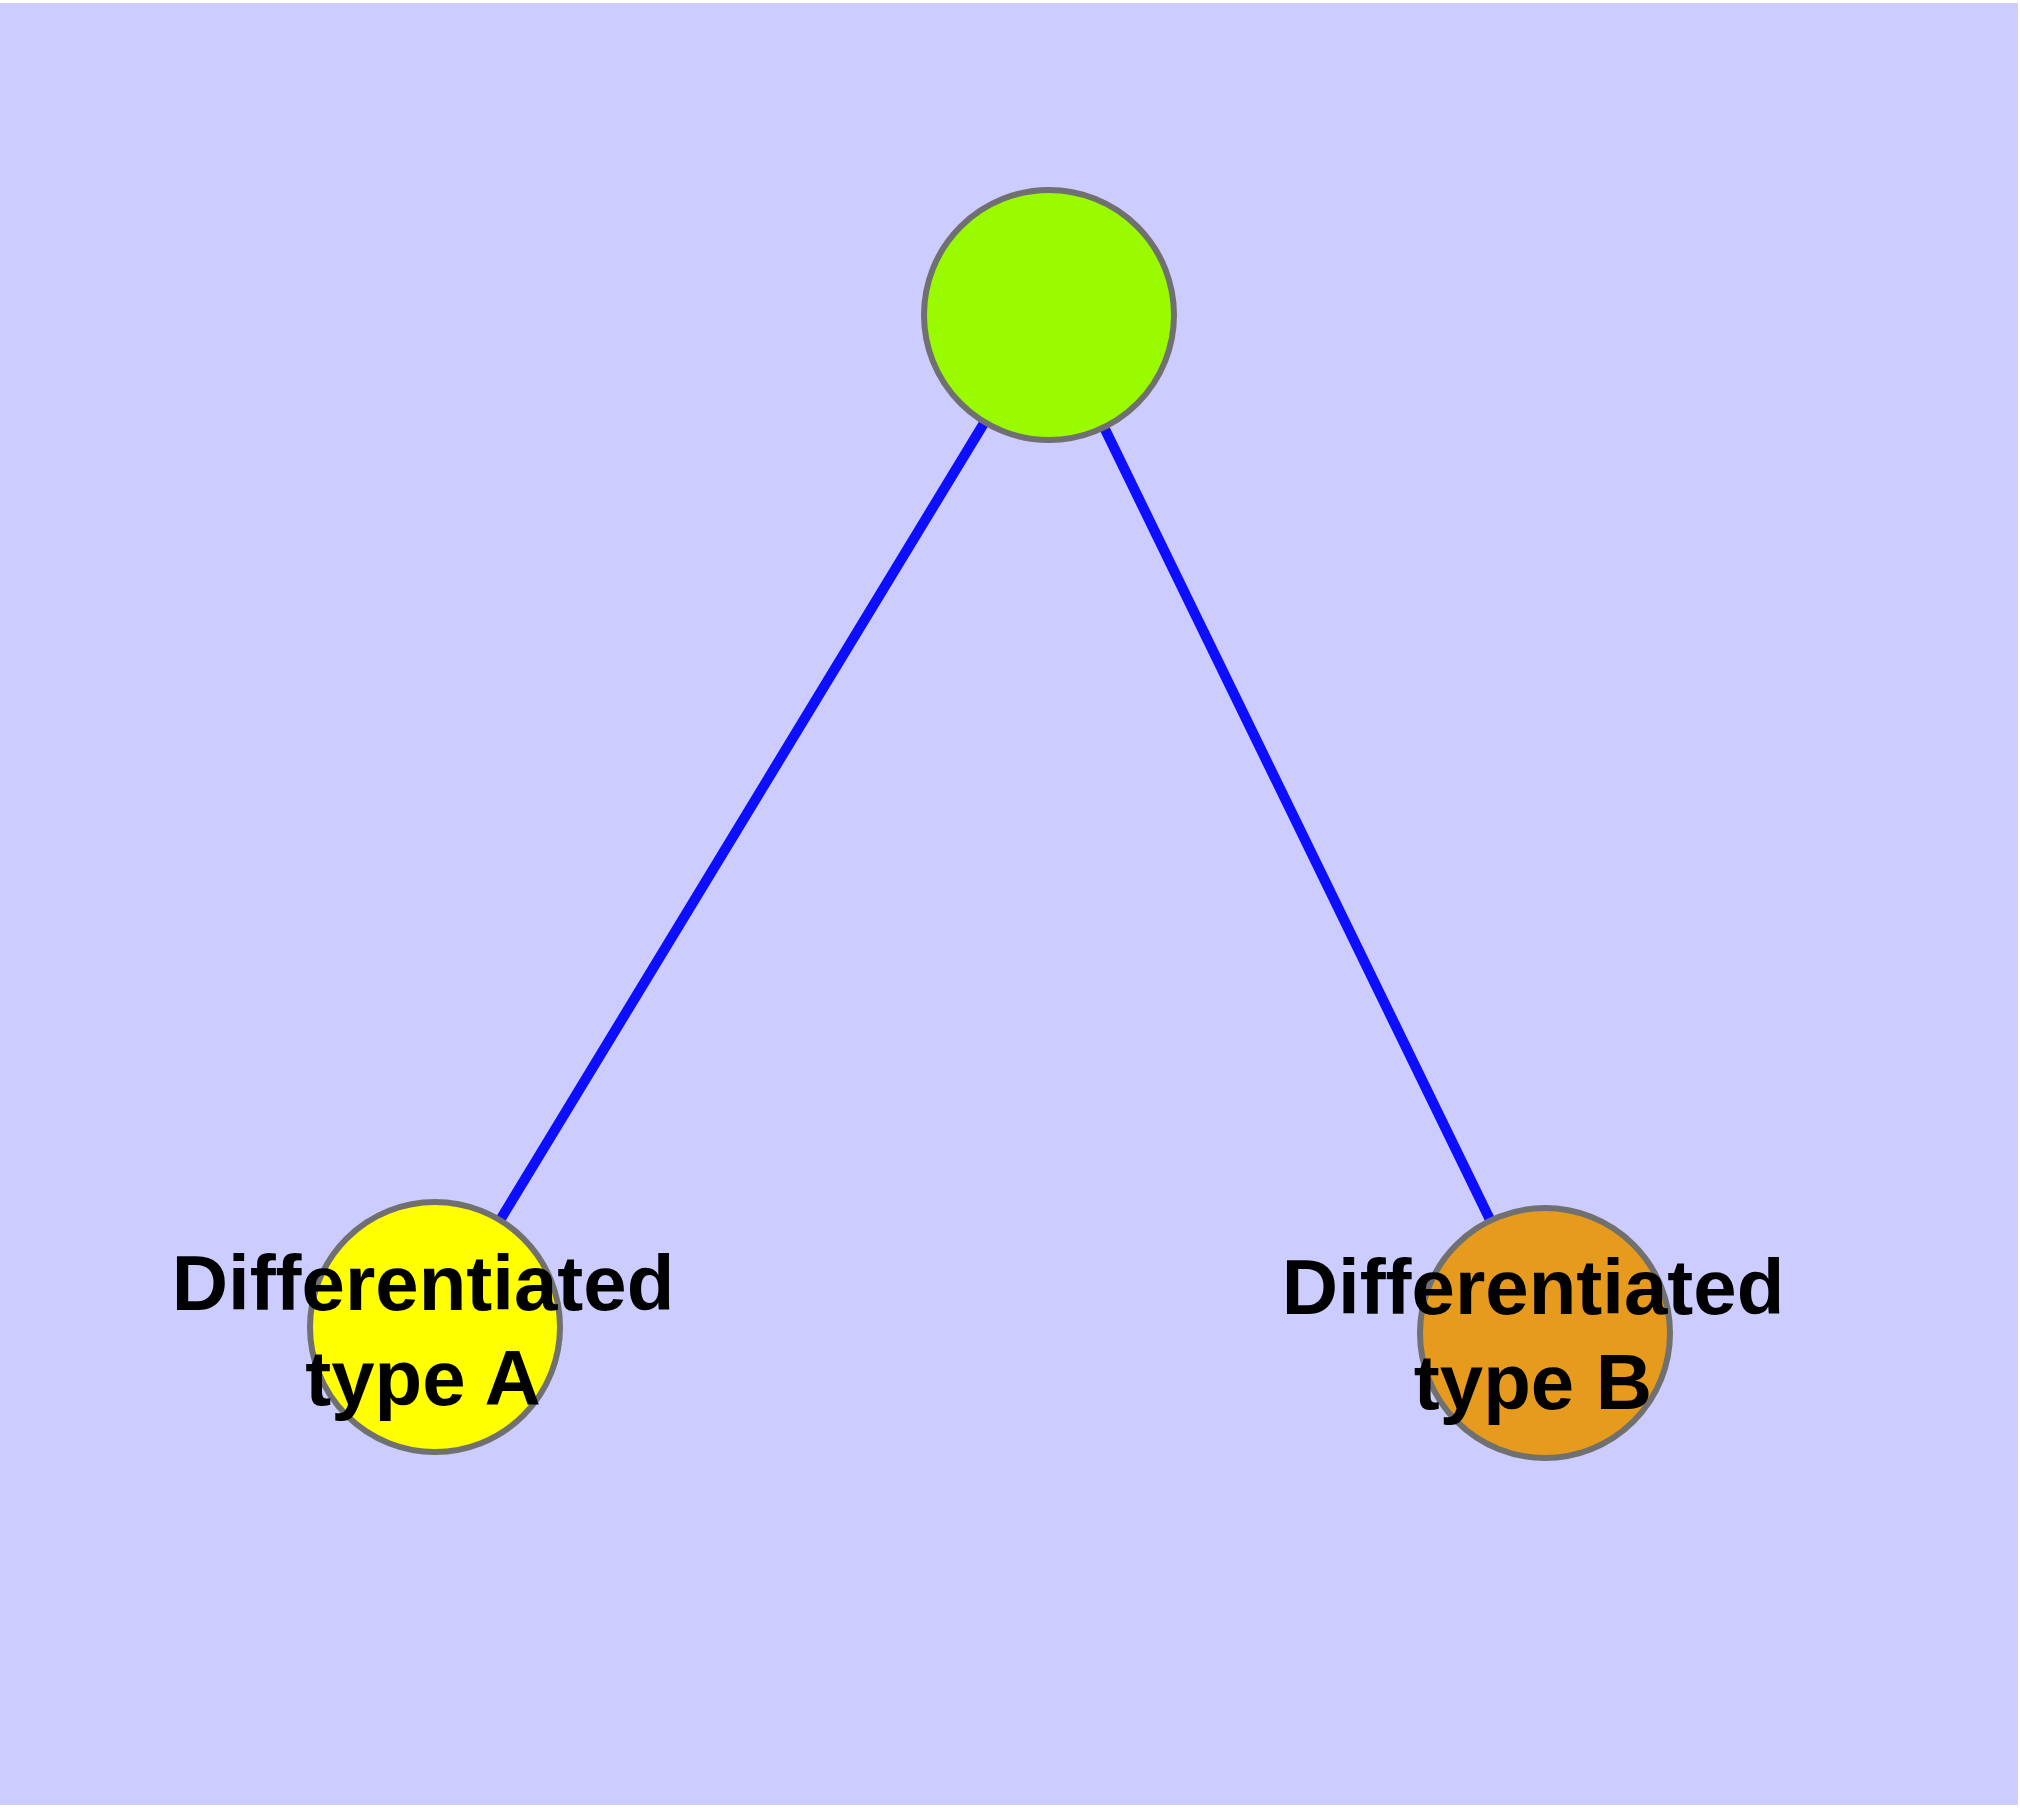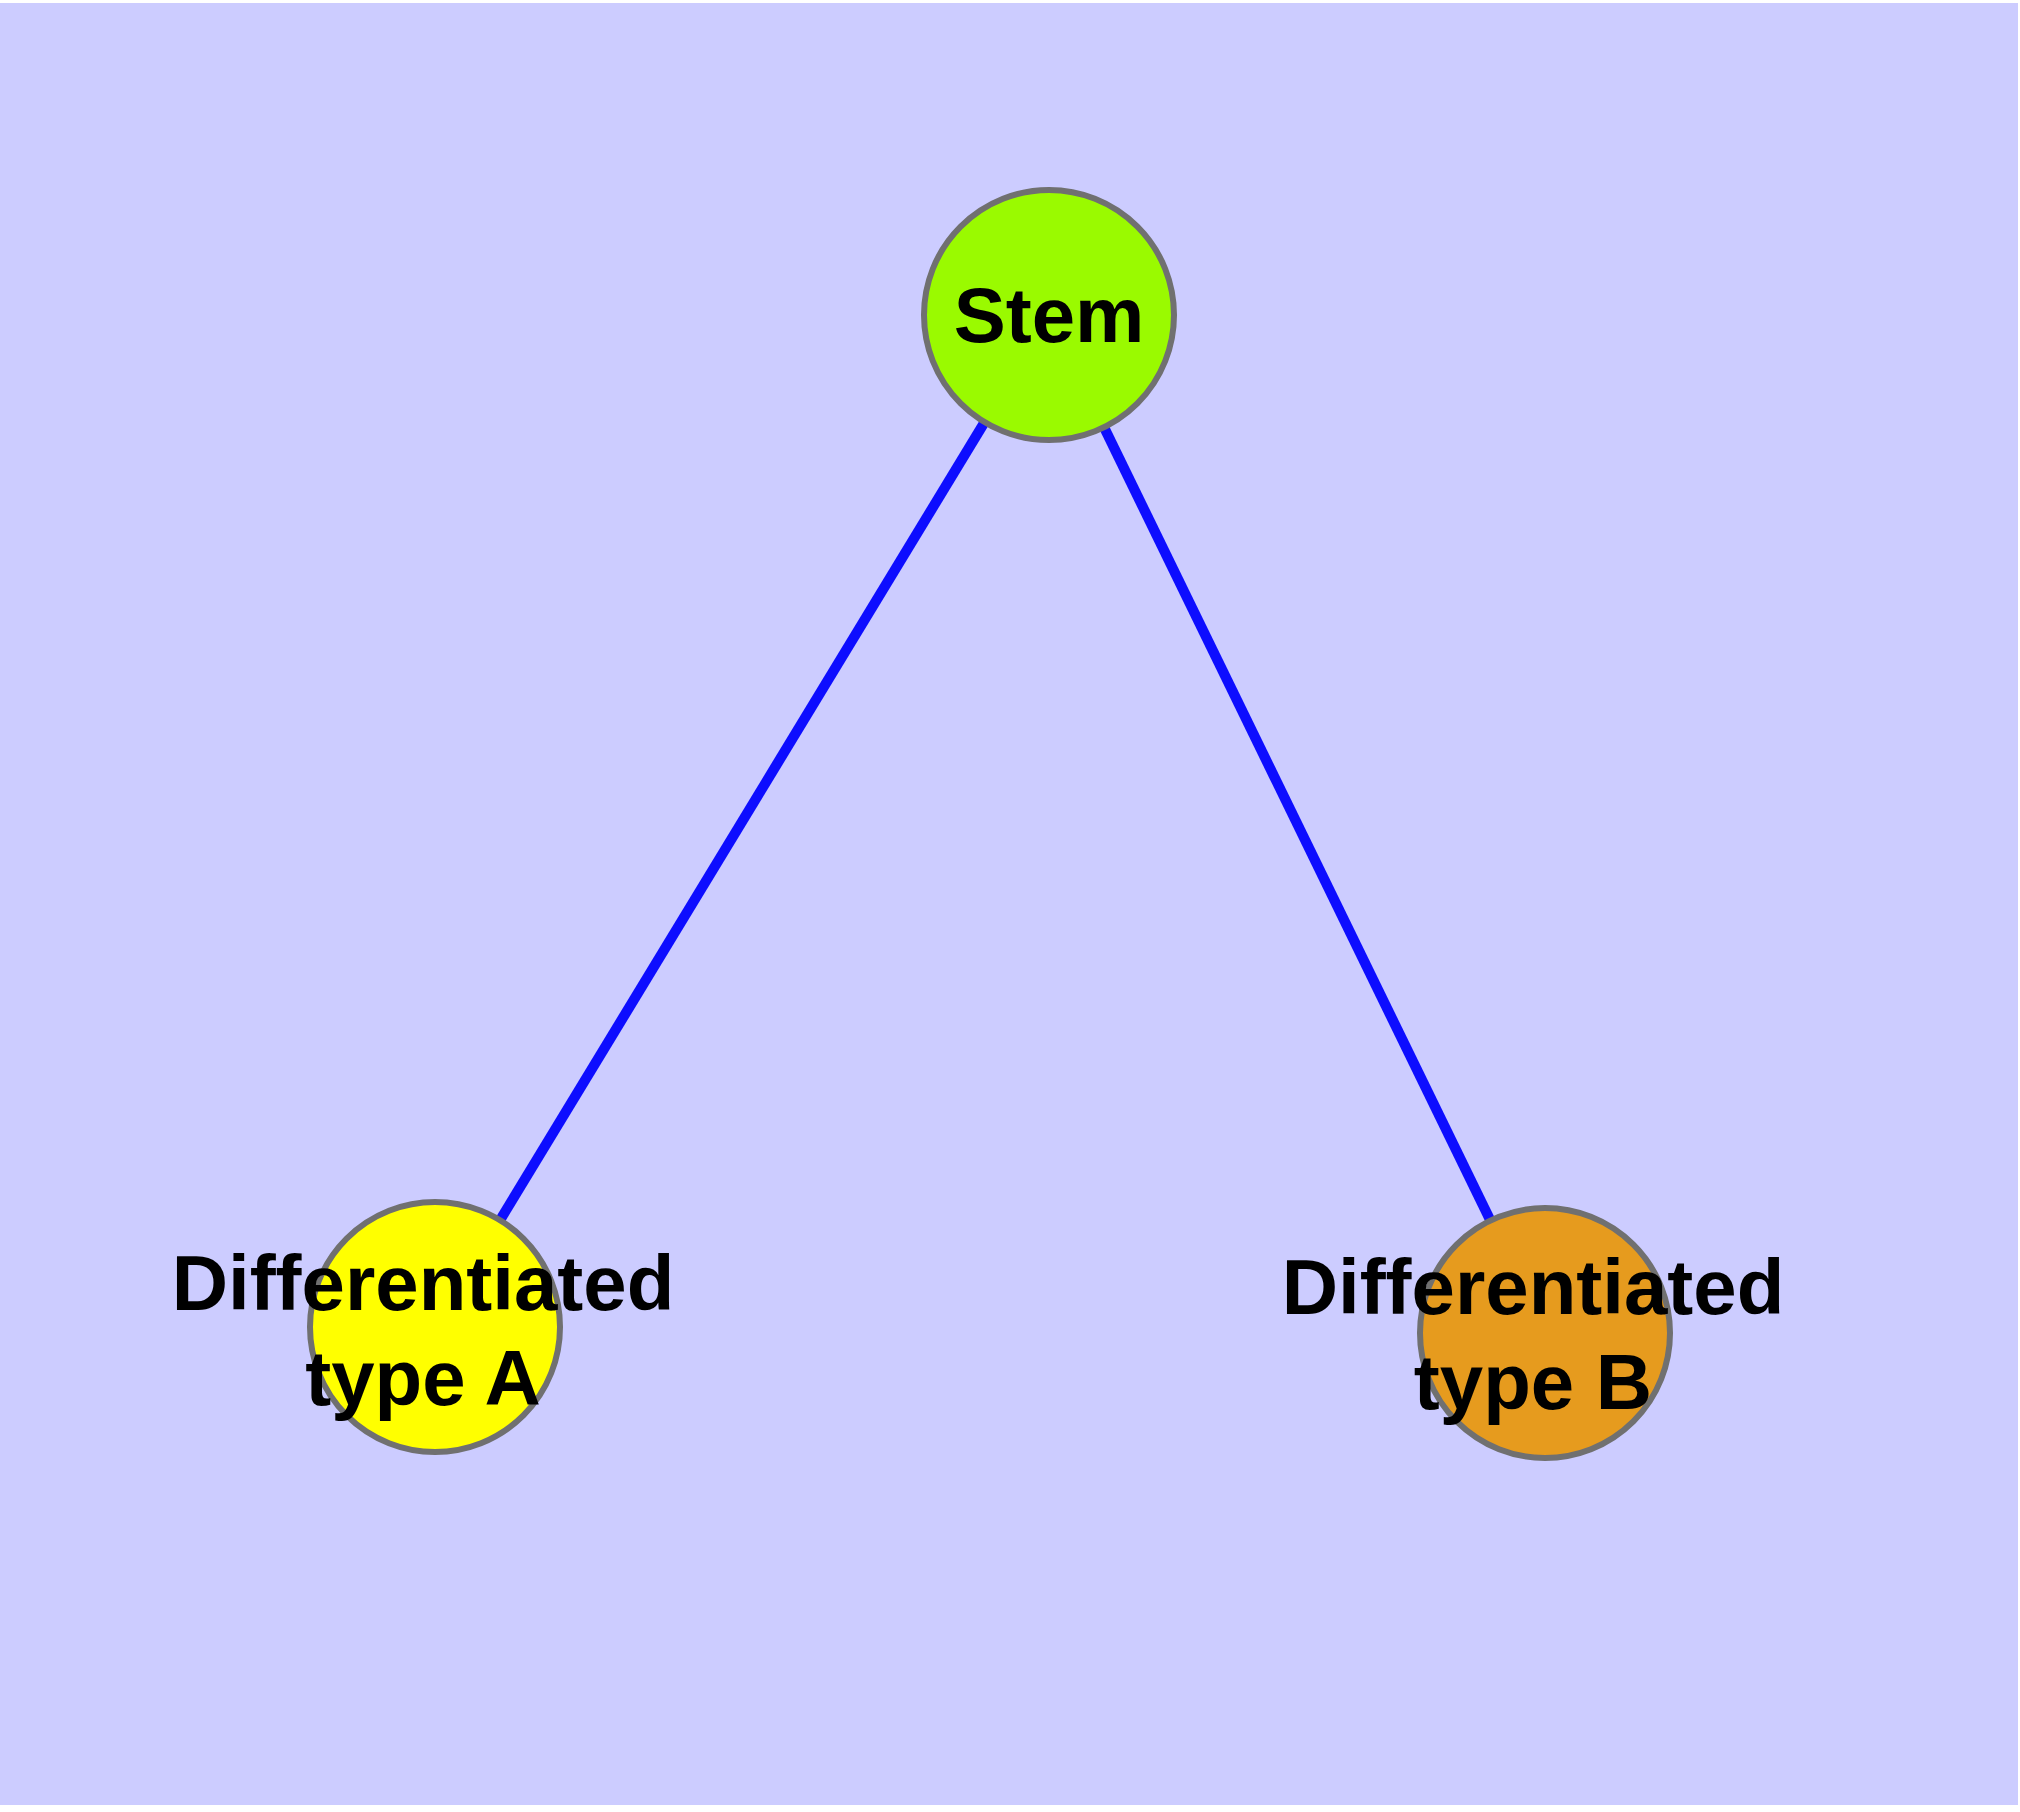--- a/index.html
+++ b/index.html
@@ -51,21 +51,20 @@
     <line x1="1238" y1="372" x2="513" y2="1566" stroke-width="12" stroke="#0D0DFF"></line>
     <line x1="1238" y1="372" x2="1823" y2="1573" stroke-width="12" stroke="#0D0DFF"></line>
   </svg>
 
   <div class="node" style="left: 921px; top: 187px; background: rgb(154, 250, 0); border-color: rgb(112, 112, 112);"></div>
 
   <div class="node" style="left: 307px; top: 1199px; background: rgb(255, 255, 0); border-color: rgb(112, 112, 112);"></div>
 
   <div class="node" style="left: 1417px; top: 1205px; background: rgb(230, 155, 30); border-color: rgb(112, 112, 112);"></div>
 
-  <div class="label" style="left:1049px; top:315px;">Stem</div>
 
   <div class="label" style="left:423px; top:1331px;">Differentiated
 type A</div>
 
   <div class="label" style="left:1533px; top:1335px;">Differentiated
 type B</div>
 
 </div>
 
 

